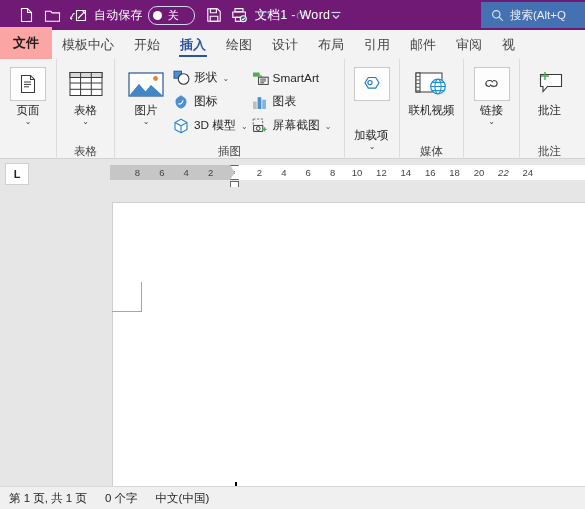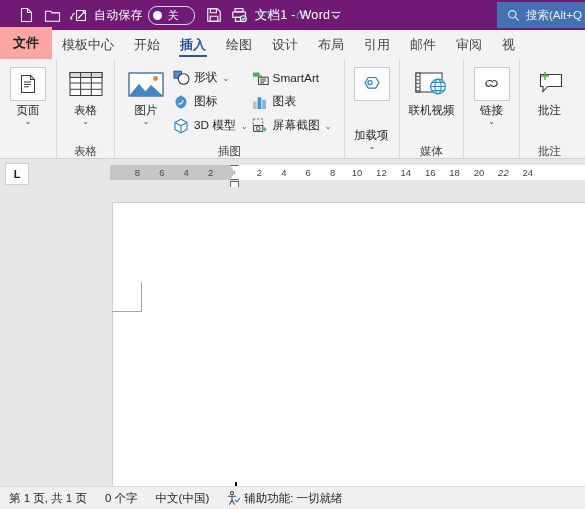--- a/index.html
+++ b/index.html
@@ -53,21 +53,21 @@
     position: absolute;
     left: 0; right: 0;
     text-align: center;
     font-size: 12.5px;
     color: #ffffff;
     pointer-events: none;
     letter-spacing: .3px;
   }
   .searchbox {
     position: absolute; right: 0; top: 2px;
-    width: 88px; height: 26px;
+    width: 104px; height: 26px;
     background: #4471b2;
     display: flex; align-items: center;
     gap: 6px; padding-left: 10px;
     box-sizing: border-box;
   }
   .searchbox .sb-text {
     font-size: 11.5px; color: #eaeef6;
     white-space: nowrap; overflow: hidden;
   }
 
@@ -707,23 +707,15 @@
       <div class="mc-v"></div>
       <div class="mc-h"></div>
     </div>
     <div class="caret-bar"></div>
   </div>
 
   <div class="statusbar">
     <div class="sbitem">第 1 页, 共 1 页</div>
     <div class="sbitem">0 个字</div>
     <div class="sbitem">中文(中国)</div>
-    <div class="sbitem">
-      <svg width="13" height="14" viewBox="0 0 13 14" fill="none">
-        <circle cx="5" cy="2.2" r="1.6" stroke="#444" stroke-width="1.05" fill="none"></circle>
-        <path d="M1.4 5.3h7.2M5 5.3v4M5 9.3l-2.4 4M5 9.3l2.4 4" stroke="#444" stroke-width="1.05" stroke-linecap="round"></path>
-        <path d="M8.4 9.2l1.5 1.6 2.6-3.2" stroke="#2b7cc8" stroke-width="1.2" fill="none" stroke-linecap="round" stroke-linejoin="round"></path>
-      </svg>
-      <span>辅助功能: 一切就绪</span>
-    </div>
   </div>
 
 </div>
 
 </body></html>

